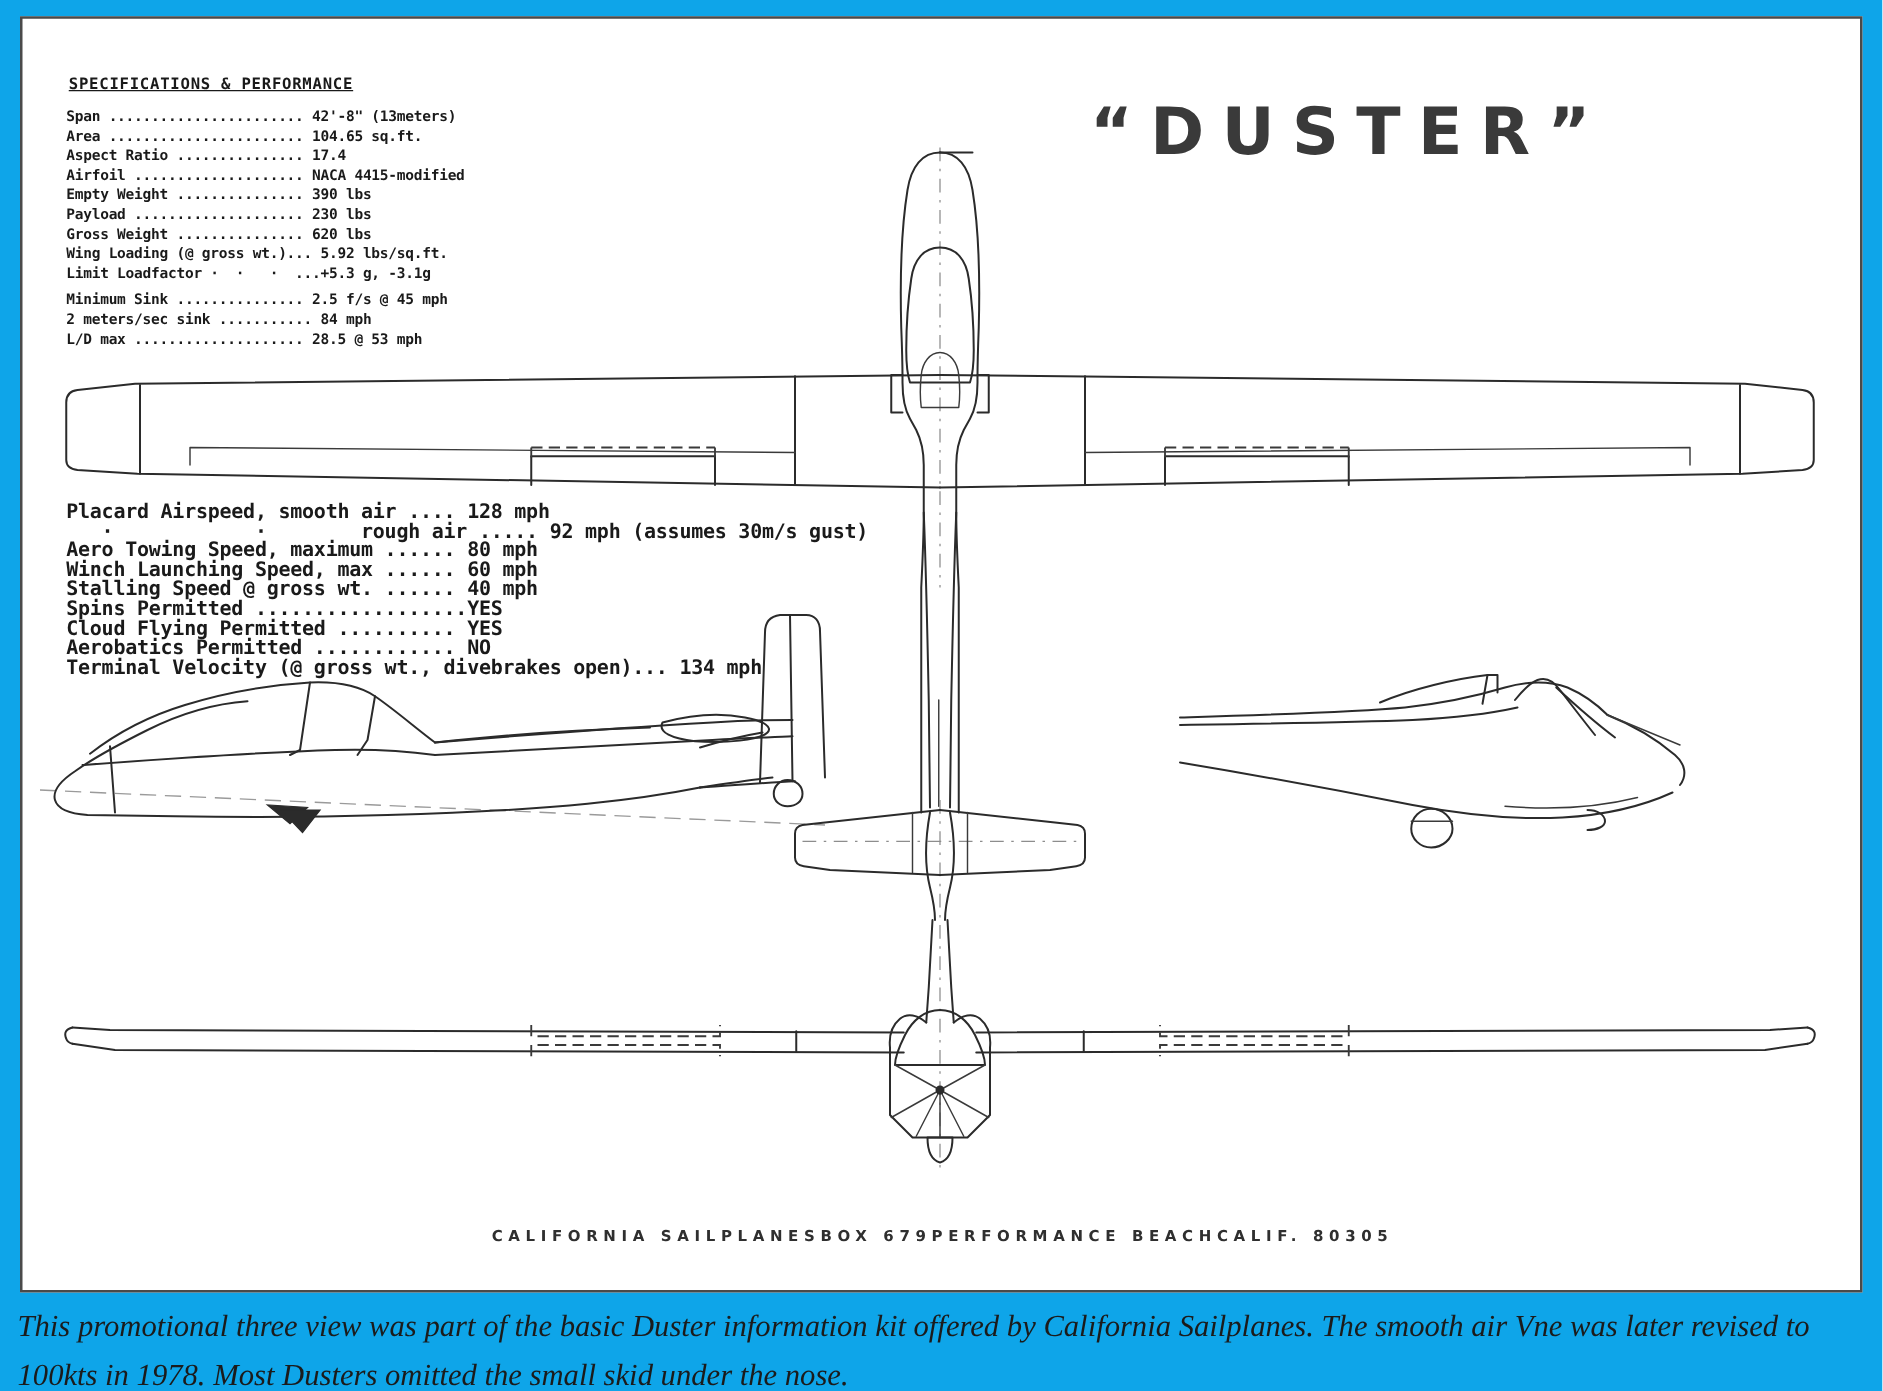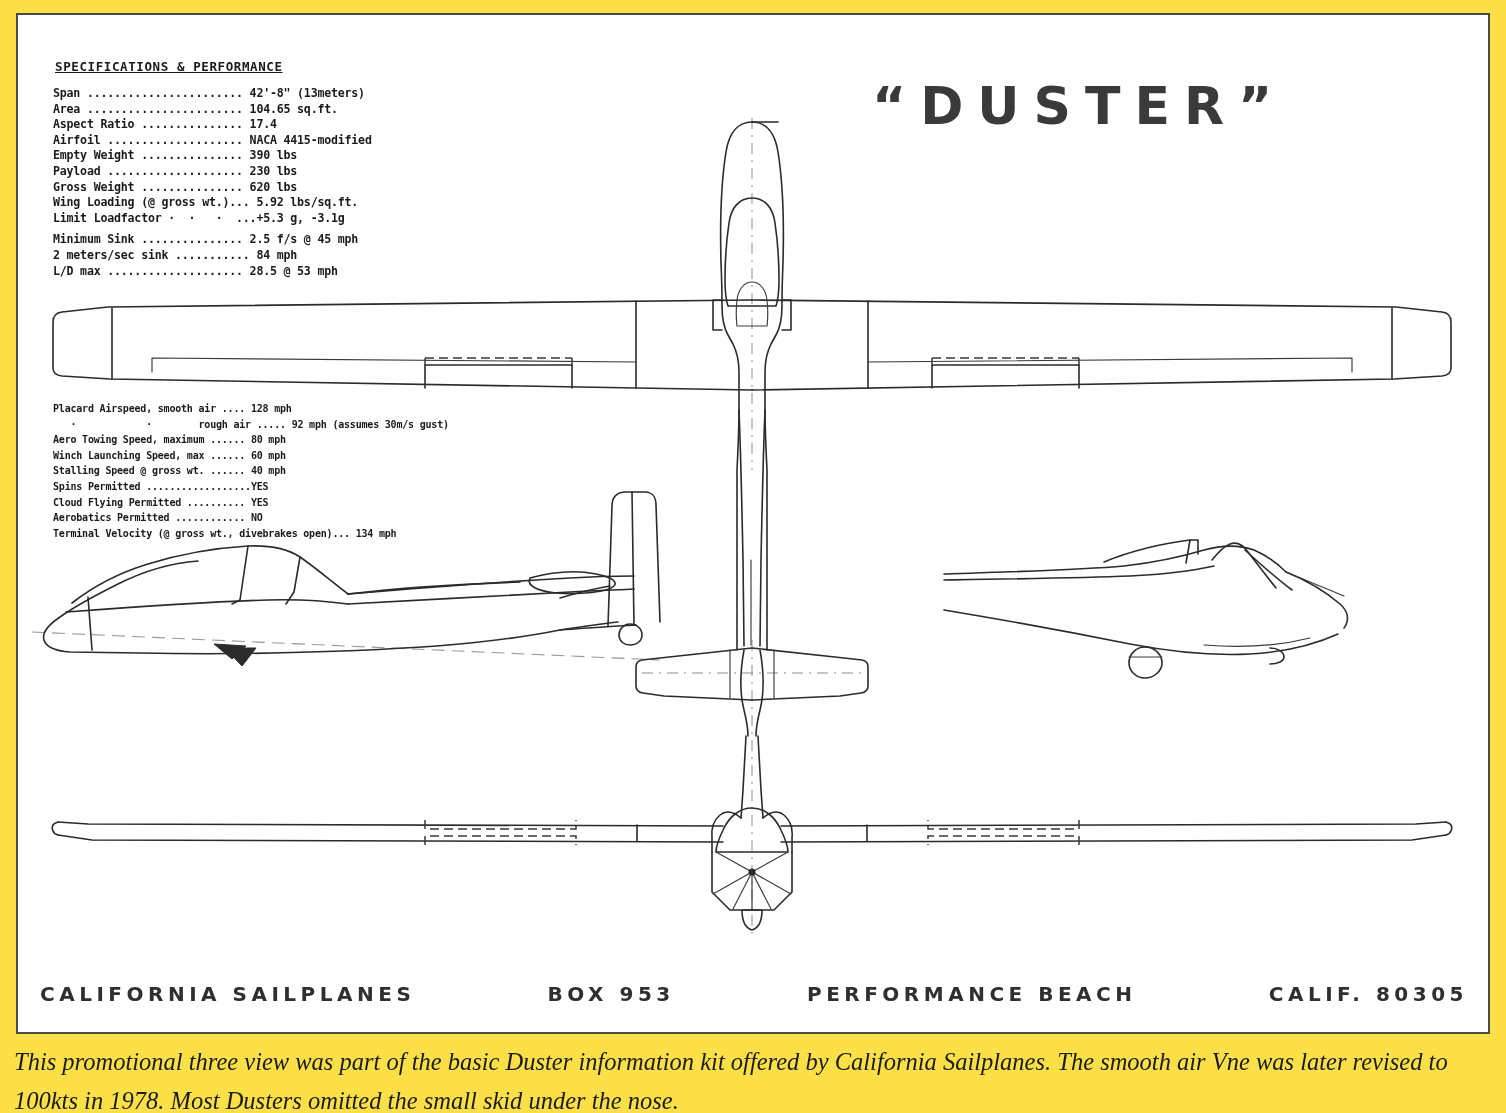--- a/index.html
+++ b/index.html
@@ -8,21 +8,21 @@
     padding: 0;
     background: #ffffff;
   }
   body {
     font-family: "Liberation Sans", sans-serif;
   }
   #page {
     position: relative;
     width: 1506px;
     height: 1113px;
-    background: #fde047;
+    background: #0ea5e9;
     overflow: hidden;
   }
 
   
   #frame {
     position: absolute;
     left: 16px;
     top: 13px;
     width: 1474px;
     height: 1021px;
@@ -53,21 +53,21 @@
     font-size: 11.6px;
     line-height: 15.6px;
   }
   #spec-primary .gap {
     display: block;
     height: 6px;
   }
   #spec-secondary {
     left: 53px;
     top: 401px;
-    font-size: 10px;
+    font-size: 16px;
     line-height: 15.6px;
   }
   .spec-line { display: block; }
 
   
   #logo {
     position: absolute;
     left: 872px;
     top: 80px;
     font-family: "DejaVu Sans", sans-serif;
@@ -79,26 +79,26 @@
     white-space: nowrap;
   }
 
   
   #footer-line {
     position: absolute;
     left: 0;
     right: 0;
     top: 982px;
     display: flex;
-    justify-content: space-between;
+    justify-content: center;
     padding: 0 38px 0 40px;
     box-sizing: border-box;
     font-family: "DejaVu Sans", sans-serif;
     font-weight: bold;
-    font-size: 20px;
+    font-size: 12px;
     letter-spacing: 4.5px;
     color: #2f2f2f;
     white-space: nowrap;
   }
 
   
   #caption {
     position: absolute;
     left: 14px;
     top: 1042px;
@@ -402,20 +402,20 @@
       <line class="ln-thin" x1="752" y1="872" x2="771" y2="909"></line>
       <line class="ln-thin" x1="752" y1="872" x2="752" y2="910"></line>
       <circle cx="752" cy="872" r="3.6" fill="#2b2b2b"></circle>
 
       <path class="ln" d="M 742 910 C 742 920 745 928 752 930 C 759 928 762 920 762 910 Z"></path>
     </g>
   </svg>
 
   <div id="footer-line">
     <span>CALIFORNIA  SAILPLANES</span>
-    <span>BOX  953</span>
+    <span>BOX  679</span>
     <span>PERFORMANCE  BEACH</span>
     <span>CALIF.  80305</span>
   </div>
 
   <div id="caption">This promotional three view was part of the basic Duster information kit offered by California Sailplanes. The smooth air Vne was later revised to 100kts in 1978. Most Dusters omitted the small skid under the nose.</div>
 
 </div>
 
 </body></html>

